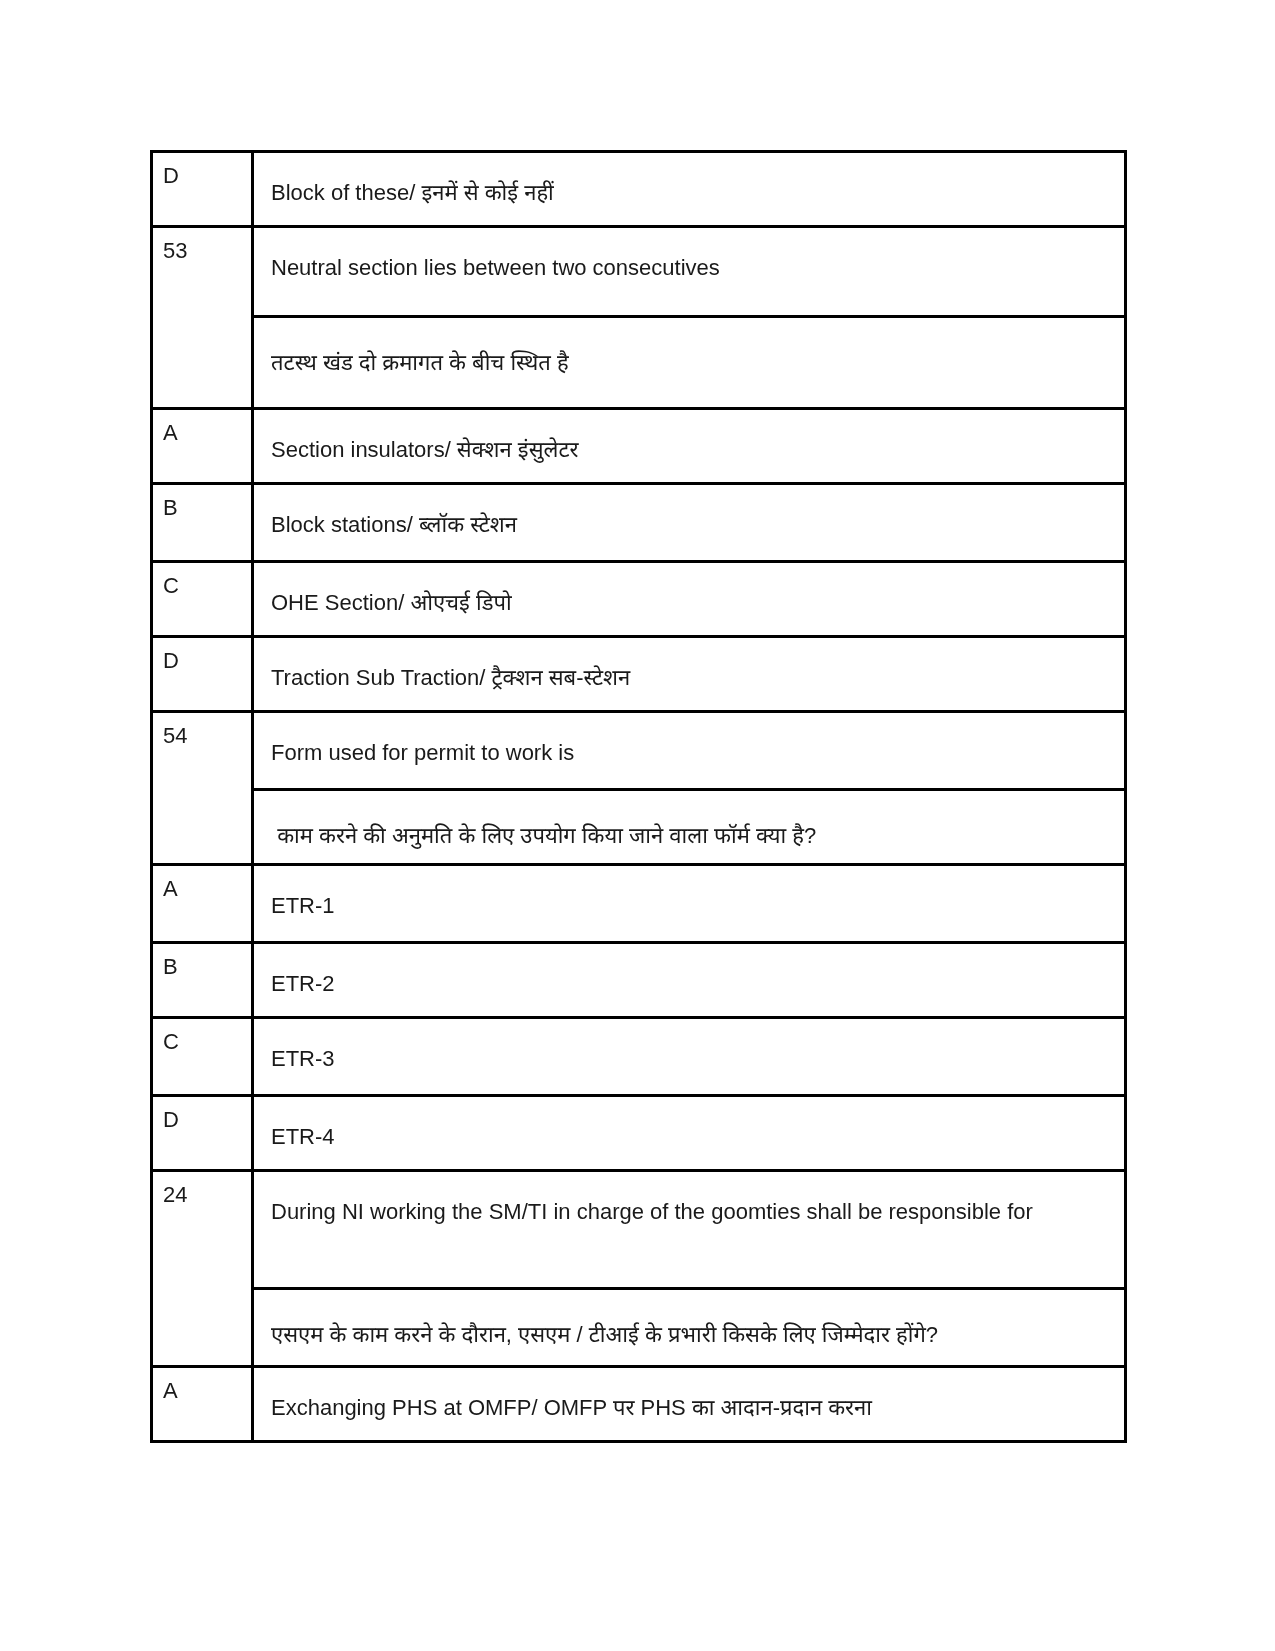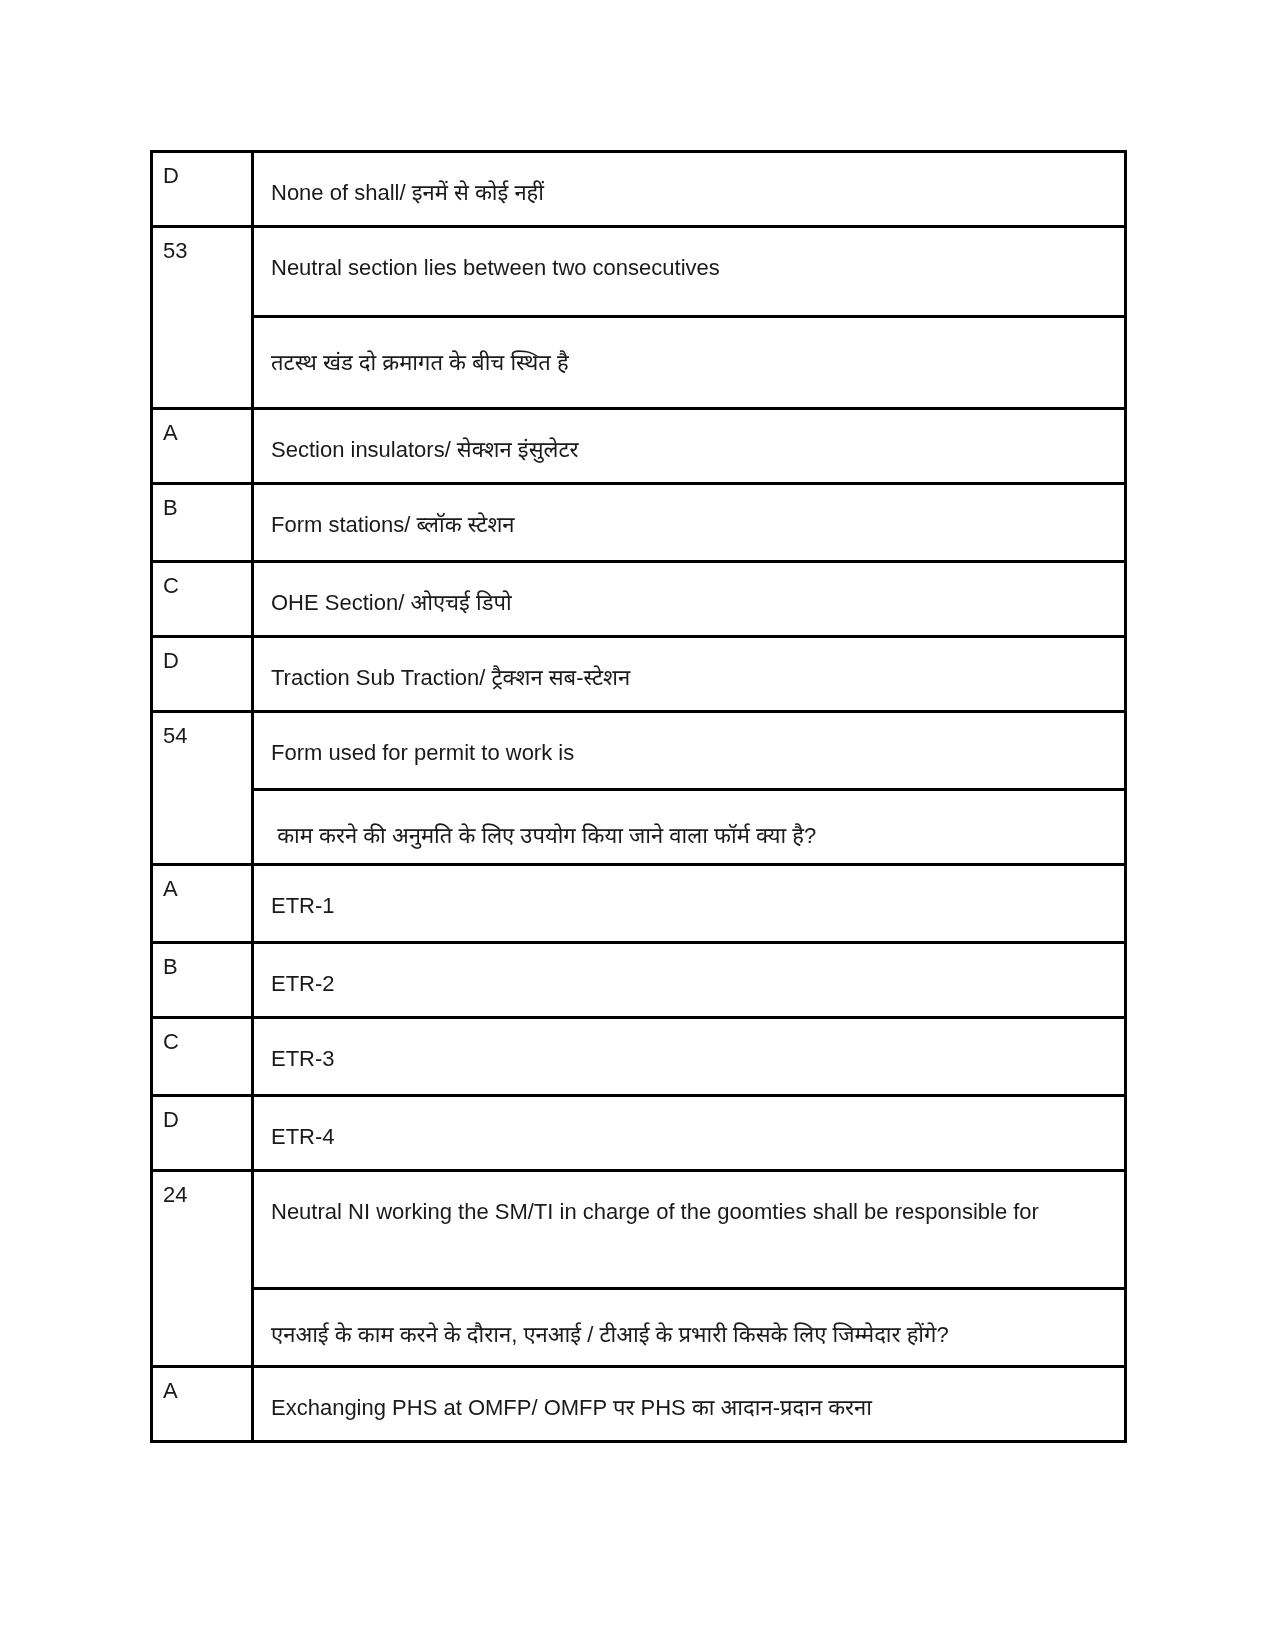--- a/index.html
+++ b/index.html
@@ -55,21 +55,21 @@
 </head>
 <body>
 
 <div class="page">
   <table class="qtable">
 
     <tbody>
         <tr class="h75">
       <td class="c-label">D</td>
       <td class="c-text">
-        <span class="txt">None of shall/ इनमें से कोई नहीं</span>
+        <span class="txt">Block of these/ इनमें से कोई नहीं</span>
       </td>
     </tr>
 
     <tr class="h90">
       <td class="c-label" rowspan="2">53</td>
       <td class="c-text">
         <span class="txt">Neutral section lies between two consecutives</span>
       </td>
     </tr>
     <tr class="h92 r-hi">
@@ -80,21 +80,21 @@
 
     <tr class="h75">
       <td class="c-label">A</td>
       <td class="c-text">
         <span class="txt">Section insulators/ सेक्शन इंसुलेटर</span>
       </td>
     </tr>
     <tr class="h78">
       <td class="c-label">B</td>
       <td class="c-text">
-        <span class="txt">Form stations/ ब्लॉक स्टेशन</span>
+        <span class="txt">Block stations/ ब्लॉक स्टेशन</span>
       </td>
     </tr>
     <tr class="h75">
       <td class="c-label">C</td>
       <td class="c-text">
         <span class="txt">OHE Section/ ओएचई डिपो</span>
       </td>
     </tr>
     <tr class="h75">
       <td class="c-label">D</td>
@@ -136,26 +136,26 @@
     <tr class="h75">
       <td class="c-label">D</td>
       <td class="c-text">
         <span class="txt">ETR-4</span>
       </td>
     </tr>
 
     <tr class="h118">
       <td class="c-label" rowspan="2">24</td>
       <td class="c-text">
-        <span class="txt">Neutral NI working the SM/TI in charge of the goomties shall be responsible for</span>
+        <span class="txt">During NI working the SM/TI in charge of the goomties shall be responsible for</span>
       </td>
     </tr>
     <tr class="h78 r-hi">
       <td class="c-text">
-        <span class="txt">एनआई के काम करने के दौरान, एनआई / टीआई के प्रभारी किसके लिए जिम्मेदार होंगे?</span>
+        <span class="txt">एसएम के काम करने के दौरान, एसएम / टीआई के प्रभारी किसके लिए जिम्मेदार होंगे?</span>
       </td>
     </tr>
 
     <tr class="h75">
       <td class="c-label">A</td>
       <td class="c-text">
         <span class="txt">Exchanging PHS at OMFP/ OMFP पर PHS का आदान-प्रदान करना</span>
       </td>
     </tr>
 

